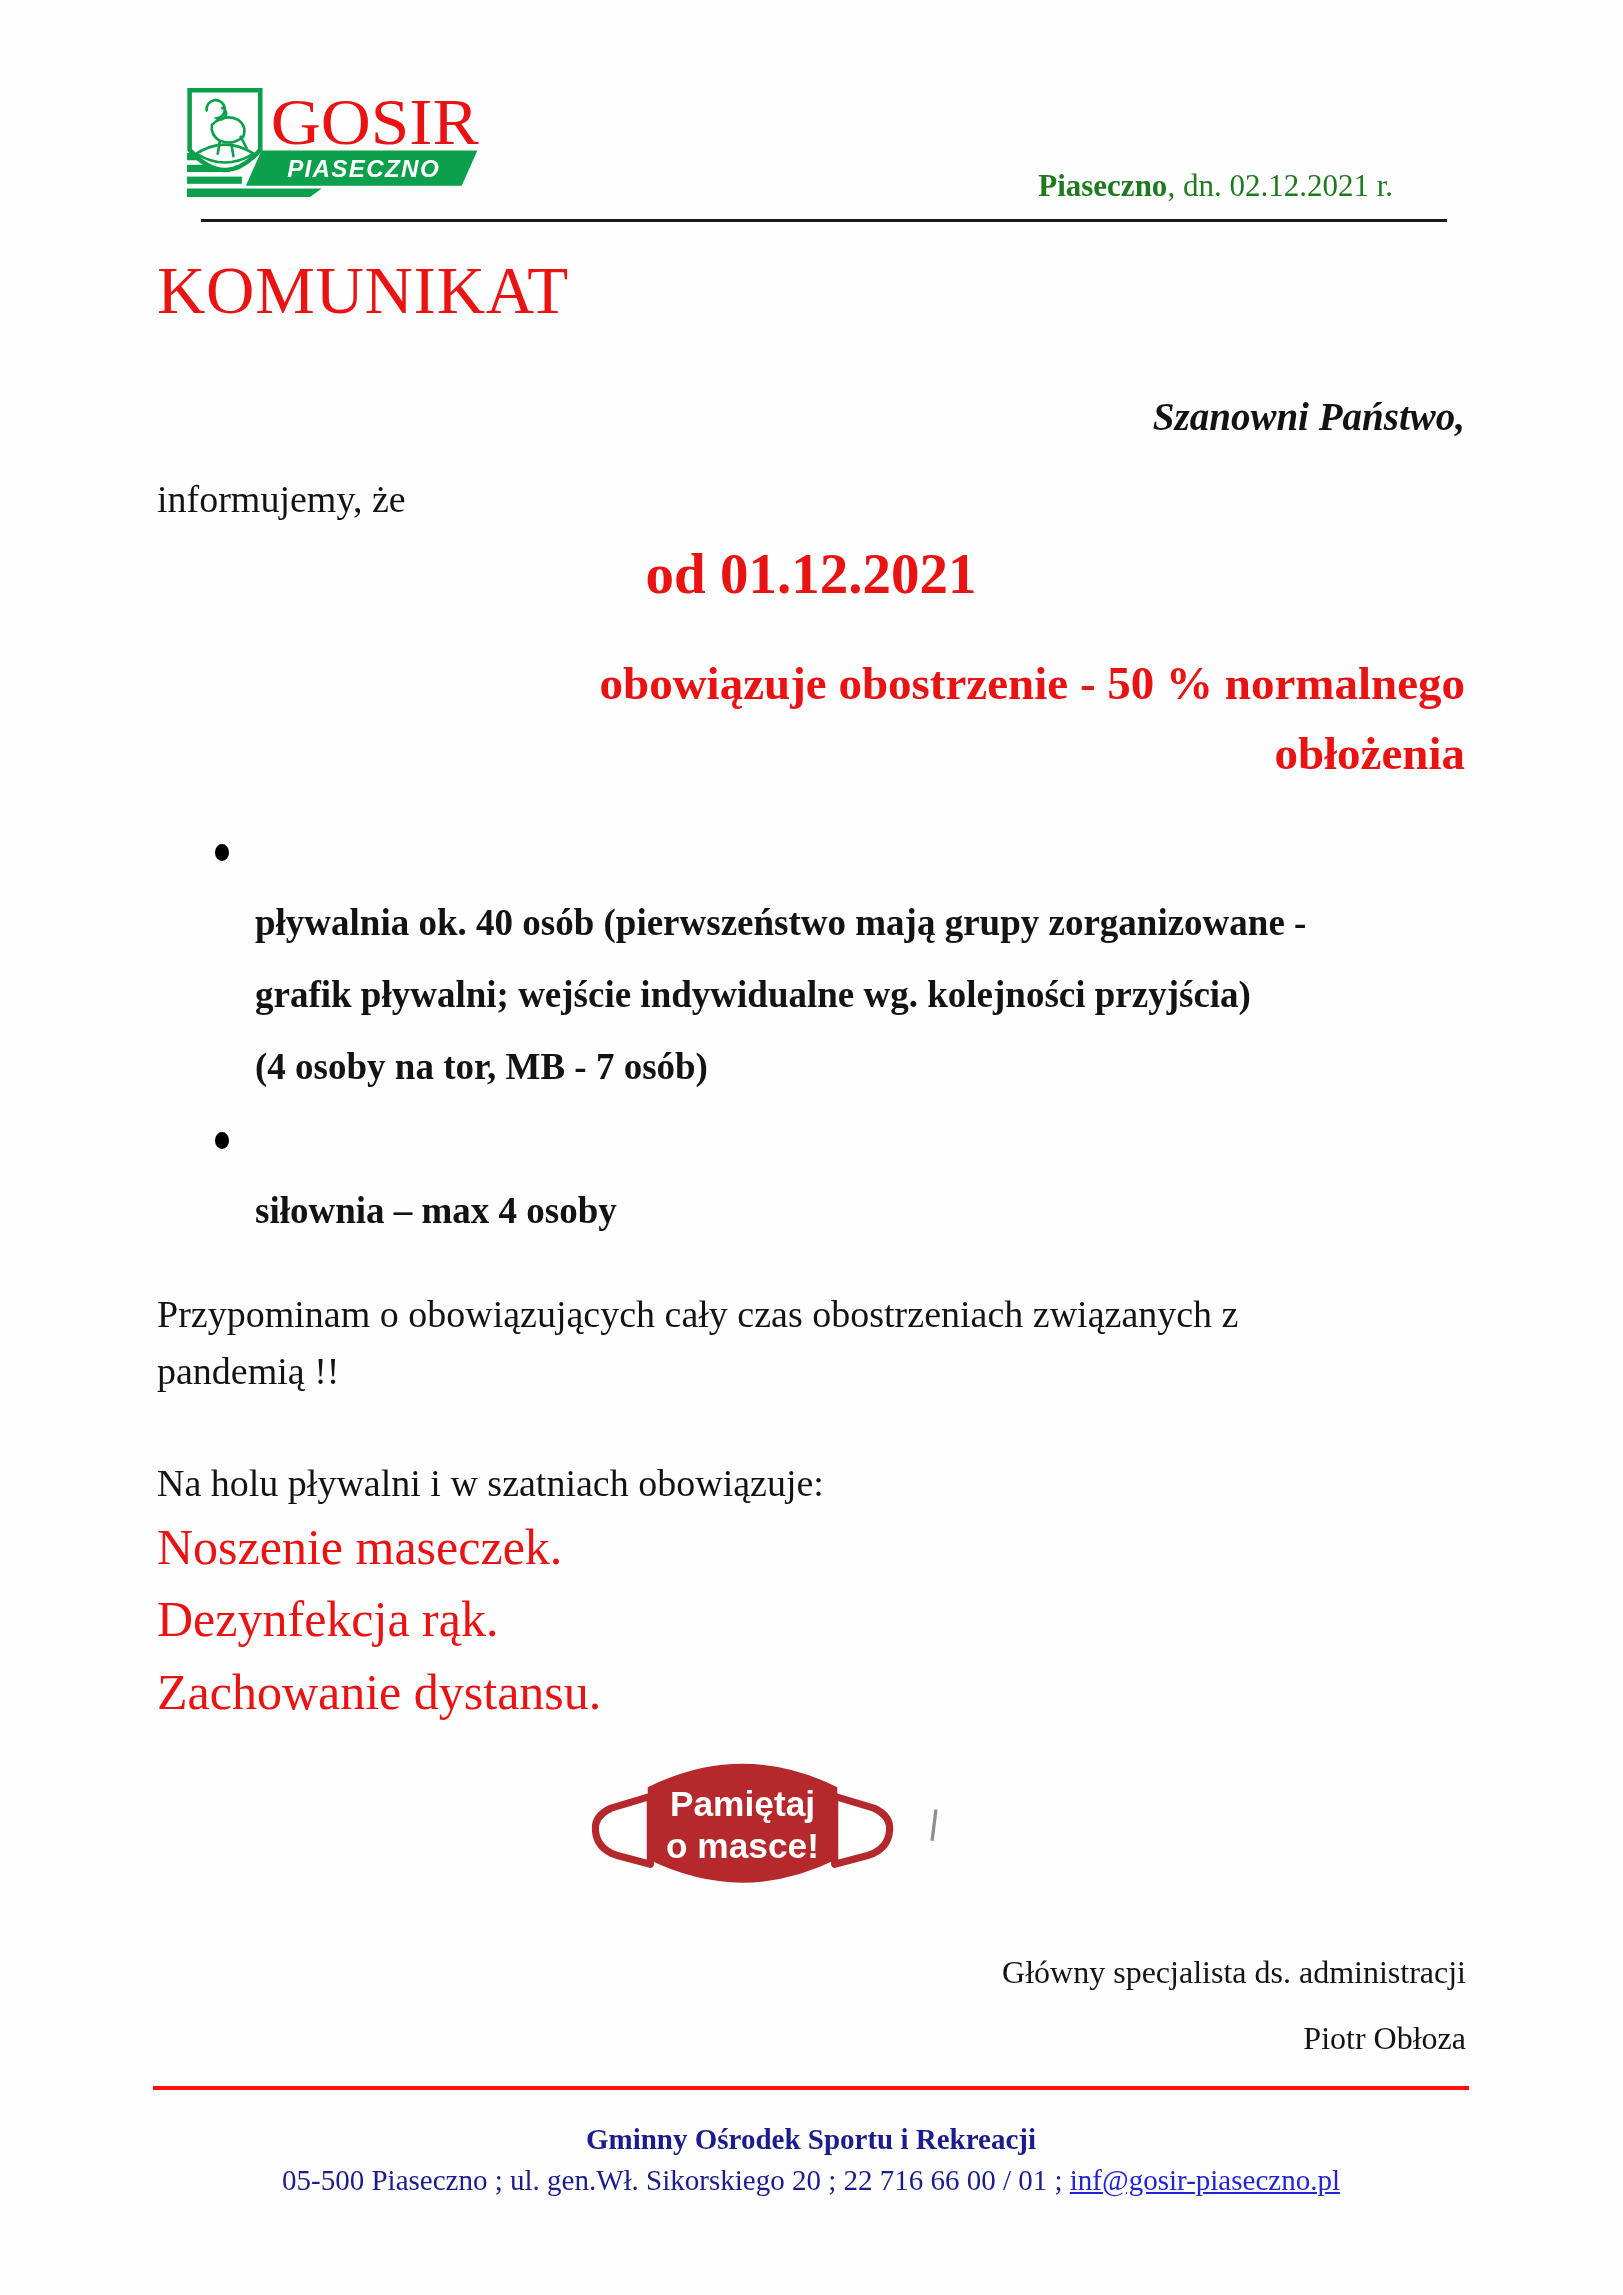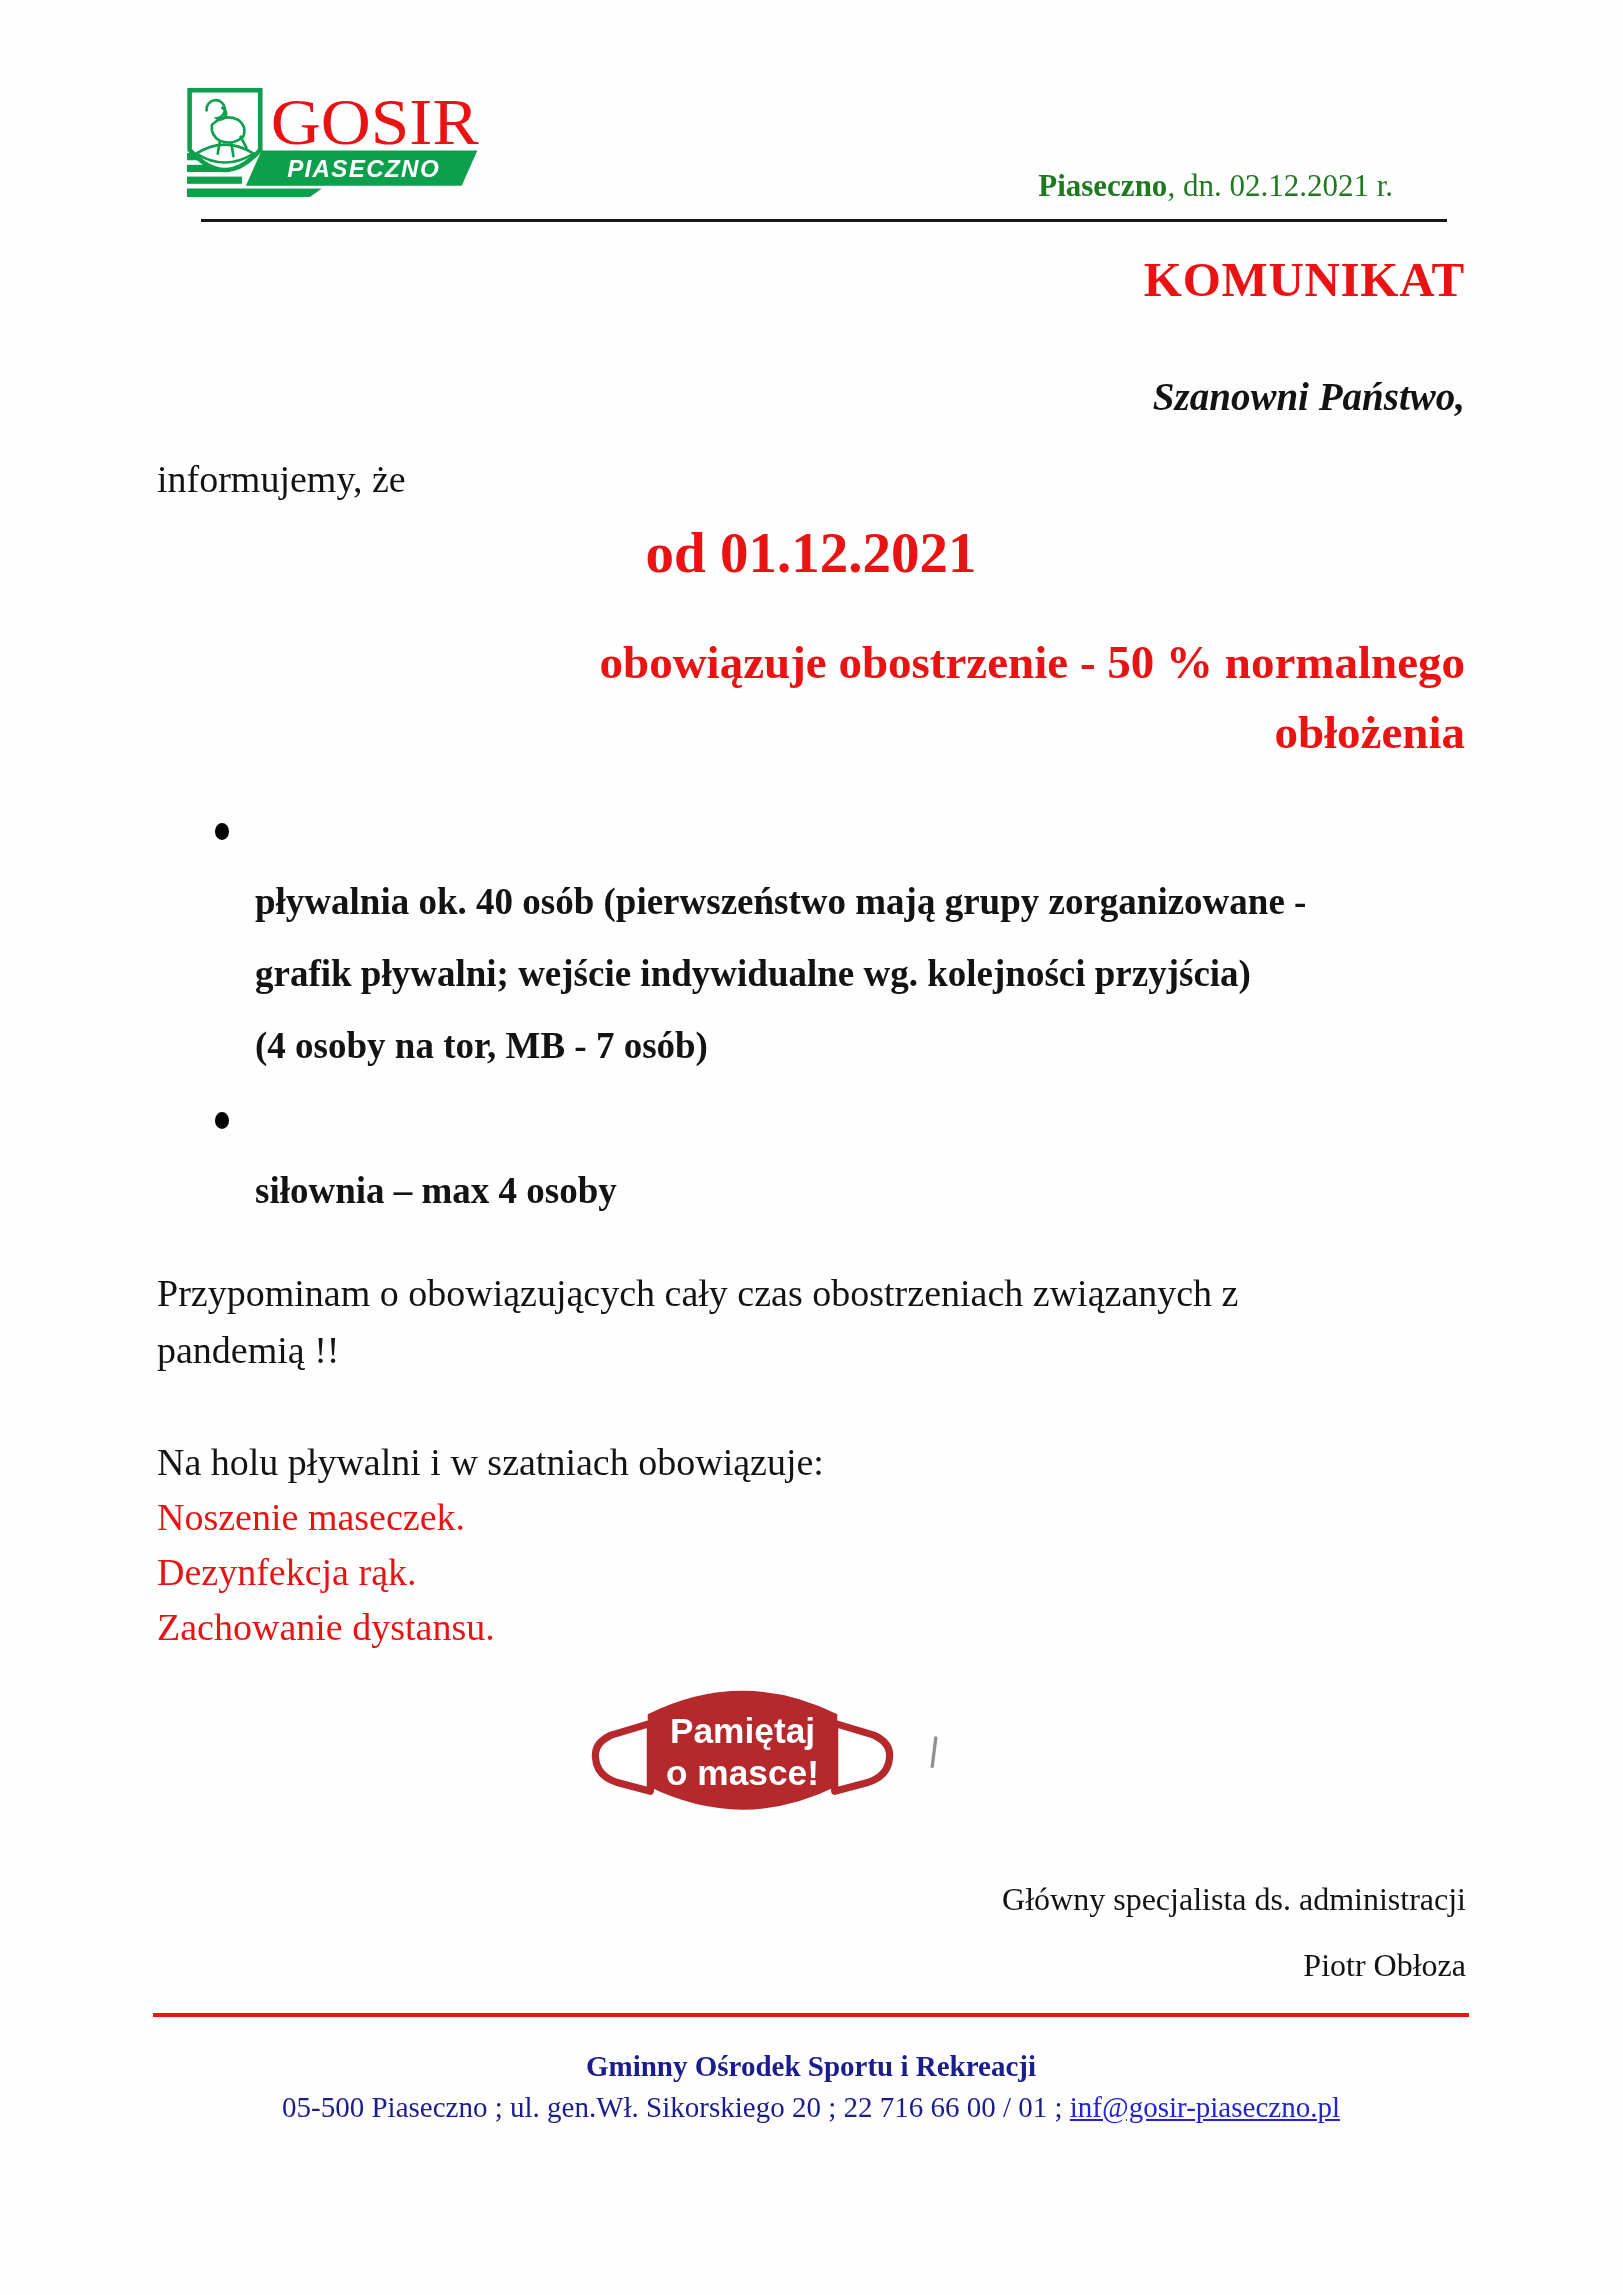--- a/index.html
+++ b/index.html
@@ -18,34 +18,34 @@
   body{background:#ffffff;font-family:"Liberation Serif","DejaVu Serif",serif;color:var(--ink);}
   .page{width:1623px;height:2295px;overflow:hidden;background:#fefefe;position:relative;}
   .content{margin:0 158px 0 157px;}
 
   .header-row{display:flex;justify-content:space-between;align-items:flex-end;padding-top:87px;}
   .logo-svg{width:301px;height:121px;margin-left:26px;display:block;}
   .dateline{font-size:31px;color:var(--green);margin:0 72px 3.9px 0;white-space:nowrap;}
   .dateline .city{font-weight:700;}
   .black-rule{height:3.9px;background:#191919;margin:10.5px 18.3px 0 44px;}
 
-  .doc-title{margin:30px 0 0;text-align:right;color:var(--red);font-size:49px;font-weight:700;line-height:1.15;letter-spacing:0.7px;}
+  .doc-title{margin:30px 0 0;text-align:left;color:var(--red);font-size:67px;font-weight:400;line-height:1.15;letter-spacing:0.7px;}
   .greeting{margin:65px 0 16px;font-size:39px;font-weight:700;font-style:italic;line-height:1.2;text-align:right;}
   .intro{margin:36px 0 0;font-size:38px;line-height:1.2;}
   .effective-date{margin:18.3px 0 0;text-align:center;color:var(--red);font-size:57px;font-weight:700;line-height:1.15;}
   .restriction{margin:41px 0 0;text-align:right;color:var(--red);font-size:47px;font-weight:700;line-height:1.5;white-space:pre-line;}
 
   .bullets{margin:26px 0 0;list-style:none;}
   .bullets li{position:relative;padding-left:98px;font-size:37px;font-weight:700;line-height:1.95;white-space:pre-line;}
   .bullets .dot{position:absolute;left:58px;top:29px;width:14.4px;height:17px;border-radius:50%;background:#000;}
 
   .vaccinated{margin:26px 0 0;text-align:center;color:var(--blue);font-weight:700;font-size:41px;line-height:1.88;white-space:pre-line;}
   .reminder{margin:38px 0 0;font-size:38px;line-height:1.5;white-space:pre-line;}
   .rules-intro{margin:56px 0 0;font-size:38px;line-height:1.45;}
-  .rule-red{font-size:38px;line-height:1.45;color:var(--red);}
+  .rule-red{font-size:50px;line-height:1.45;color:var(--red);}
 
   .mask-wrap{margin:21px 0 0 428px;width:366px;}
   .mask-svg{display:block;width:366px;height:164px;}
 
   .signature{margin:39px 0 0 550px;width:759px;text-align:right;font-size:32px;line-height:1.25;}
   .signature .name{margin:26px 0 0 72px;}
 
   .red-rule{height:4.6px;background:var(--rule-red);margin:27.5px -3.9px 0 -3.9px;}
 
   .page-footer{margin-top:29px;text-align:center;color:var(--navy);font-size:29px;line-height:1.4;}

